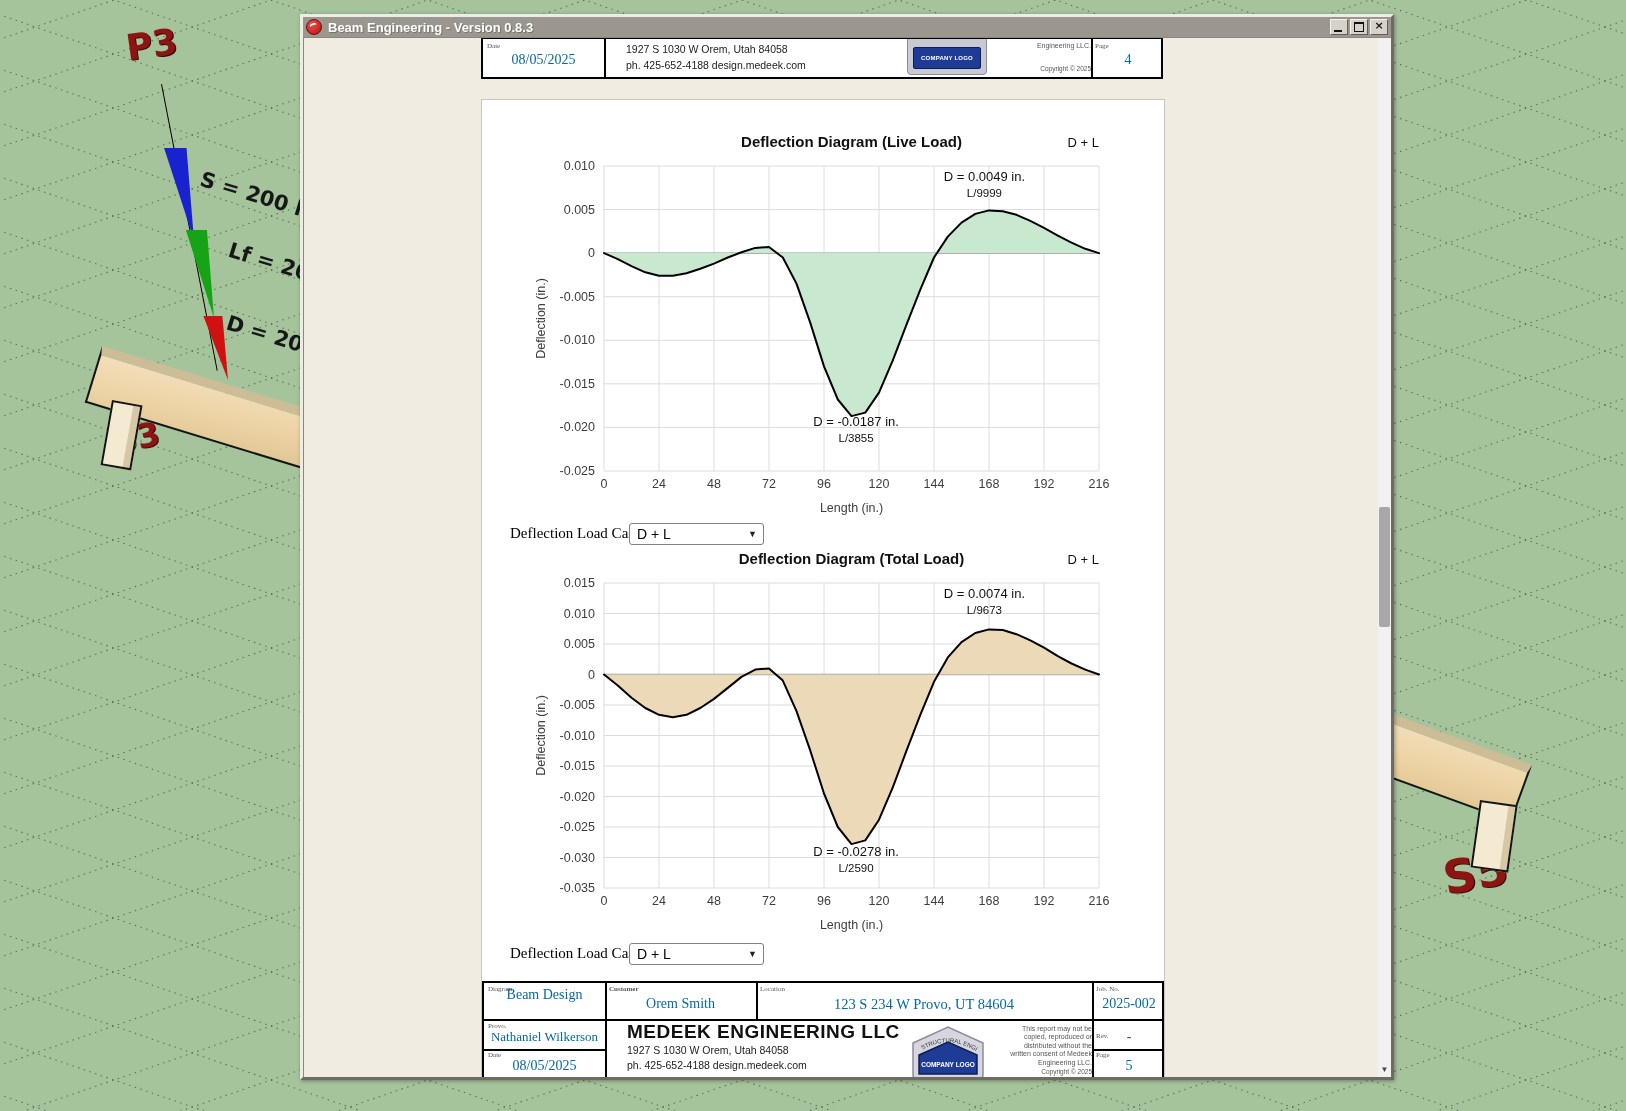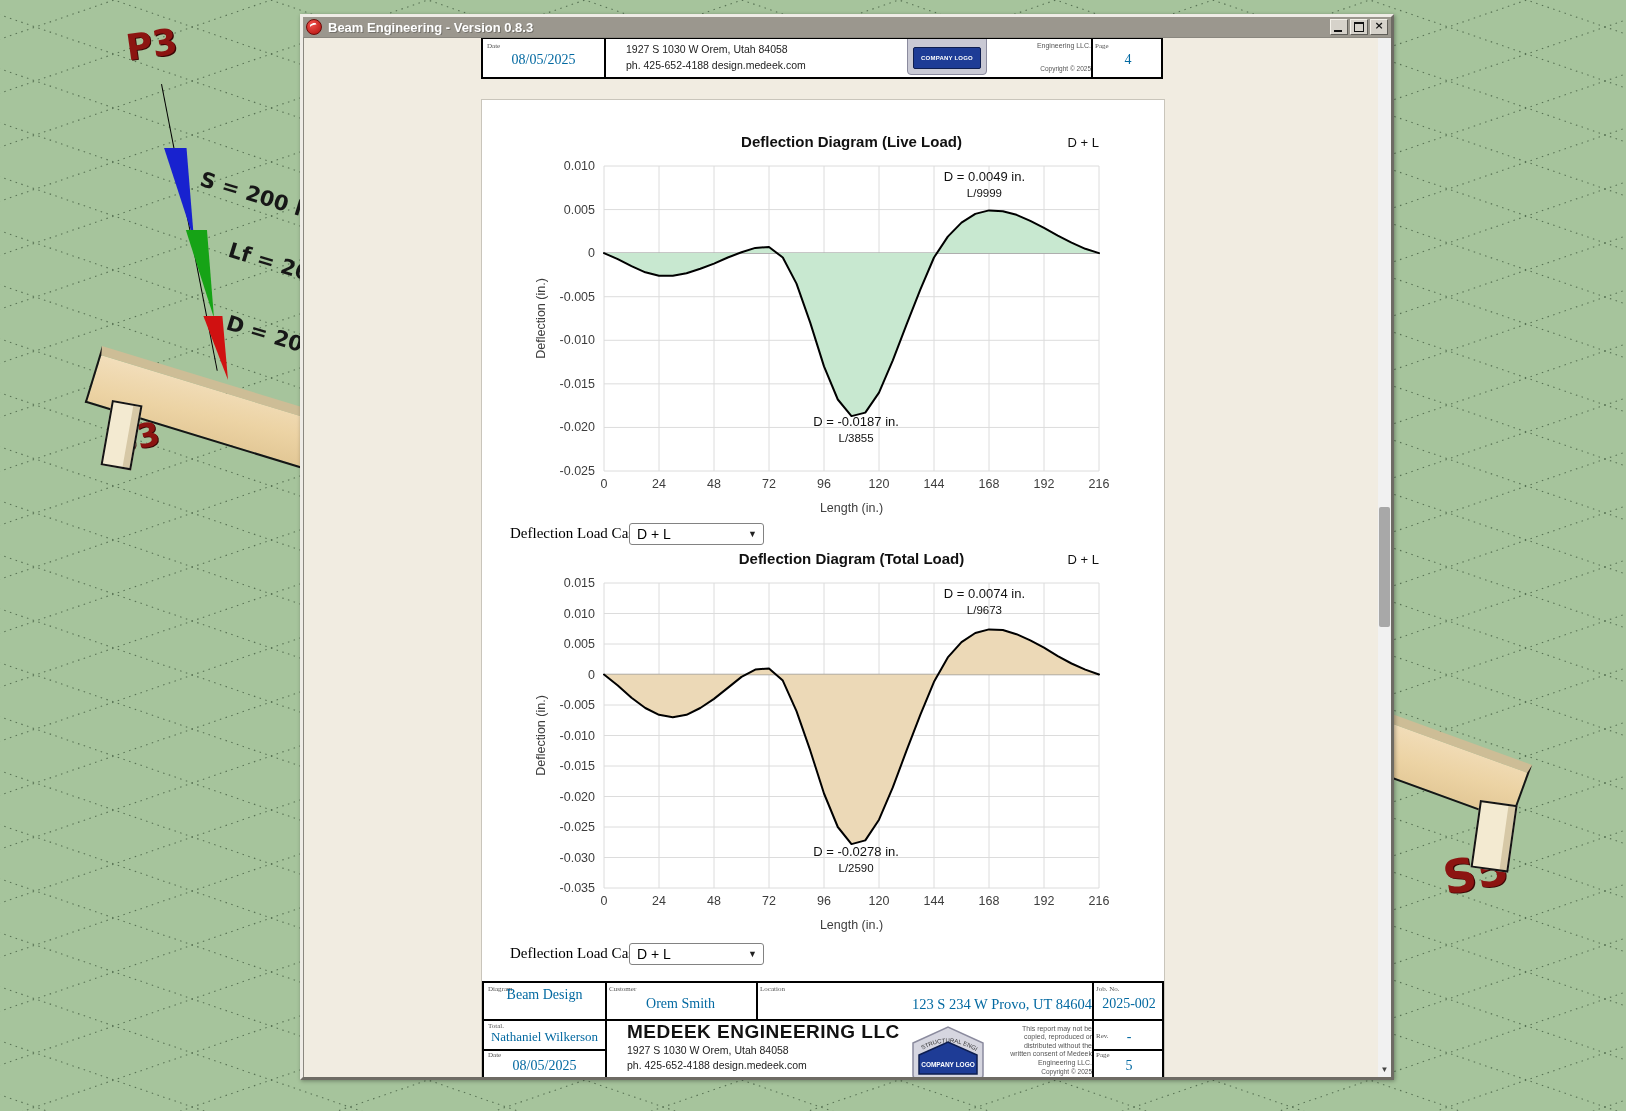--- a/index.html
+++ b/index.html
@@ -392,28 +392,28 @@
       <div class="ftable">
         <div class="vline" style="left:121px;"></div>
         <div class="vline" style="left:272px;height:36px;bottom:auto;"></div>
         <div class="vline" style="left:608px;"></div>
         <div style="position:absolute;left:0;top:36px;width:682px;height:1.5px;background:#000;"></div>
         <div style="position:absolute;left:0;top:66px;width:121px;height:1.5px;background:#000;"></div>
         <div style="position:absolute;left:608px;top:66px;width:74px;height:1.5px;background:#000;"></div>
 
         <div class="cell-label" style="left:4px;top:2px;">Diagram</div>
         <div class="cell-val" style="left:0;width:121px;top:4px;">Beam Design</div>
-        <div class="cell-label" style="left:125px;top:2px;">Customer</div>
+        <div class="cell-label" style="left:125px;top:2px;font-weight:bold;">Customer</div>
         <div class="cell-val" style="left:121px;width:151px;top:13px;">Orem Smith</div>
         <div class="cell-label" style="left:276px;top:2px;">Location</div>
-        <div class="cell-val" style="left:272px;width:336px;top:13px;font-size:14.5px;text-align:right;">123 S 234 W Provo, UT 84604</div>
+        <div class="cell-val" style="left:272px;width:336px;top:13px;font-size:14.5px;">123 S 234 W Provo, UT 84604</div>
         <div class="cell-label" style="left:612px;top:2px;">Job. No.</div>
         <div class="cell-val" style="left:608px;width:74px;top:13px;">2025-002</div>
 
-        <div class="cell-label" style="left:4px;top:39px;">Total.</div>
+        <div class="cell-label" style="left:4px;top:39px;">Provo.</div>
         <div class="cell-val" style="left:0;width:121px;top:46px;font-size:13px;">Nathaniel Wilkerson</div>
         <div class="cell-label" style="left:4px;top:68px;">Date</div>
         <div class="cell-val" style="left:0;width:121px;top:75px;">08/05/2025</div>
 
         <div class="company-name">MEDEEK ENGINEERING LLC</div>
         <div class="addr-line" style="left:143px;top:61px;">1927 S 1030 W Orem, Utah 84058</div>
         <div class="addr-line" style="left:143px;top:76px;">ph. 425-652-4188    design.medeek.com</div>
 
         <svg style="position:absolute;left:424px;top:41px;" width="80" height="57" viewBox="0 0 80 57">
           <path d="M5 19 L40 3 L75 19 L75 51 Q75 55 70 55 L10 55 Q5 55 5 51 Z" fill="#d6d6e0" stroke="#8b8b9e" stroke-width="1.5"></path>

